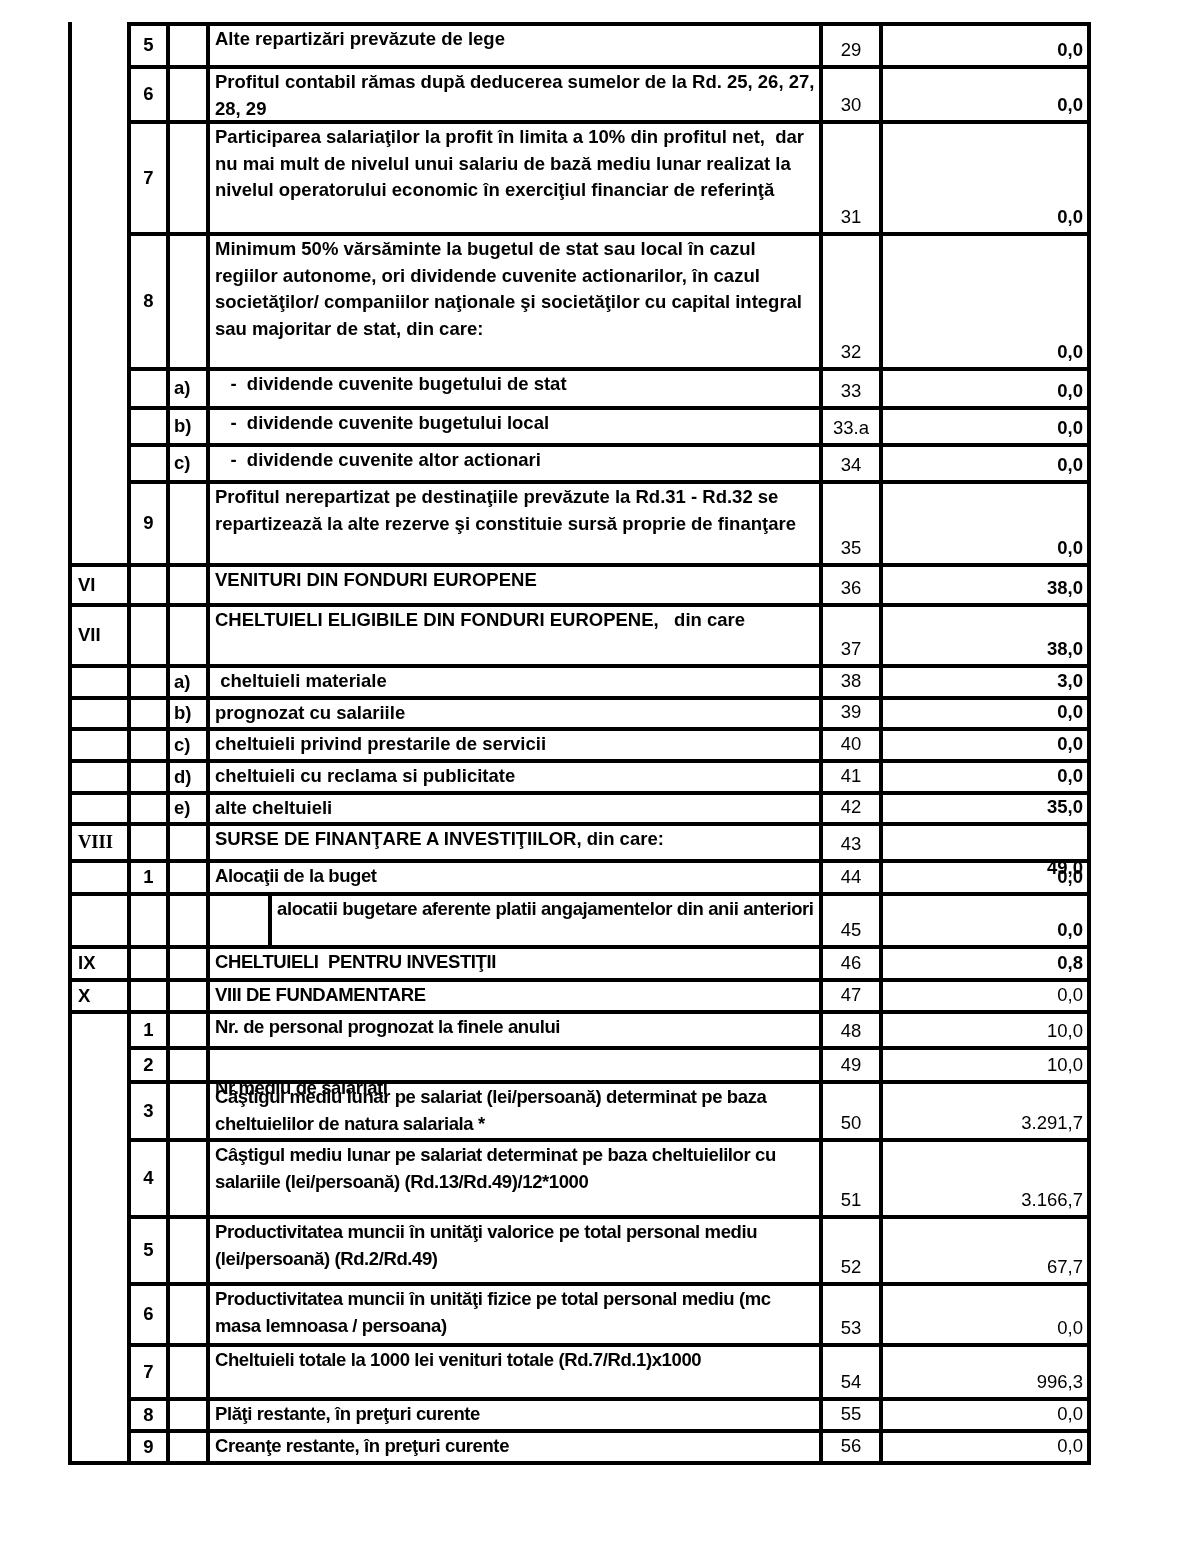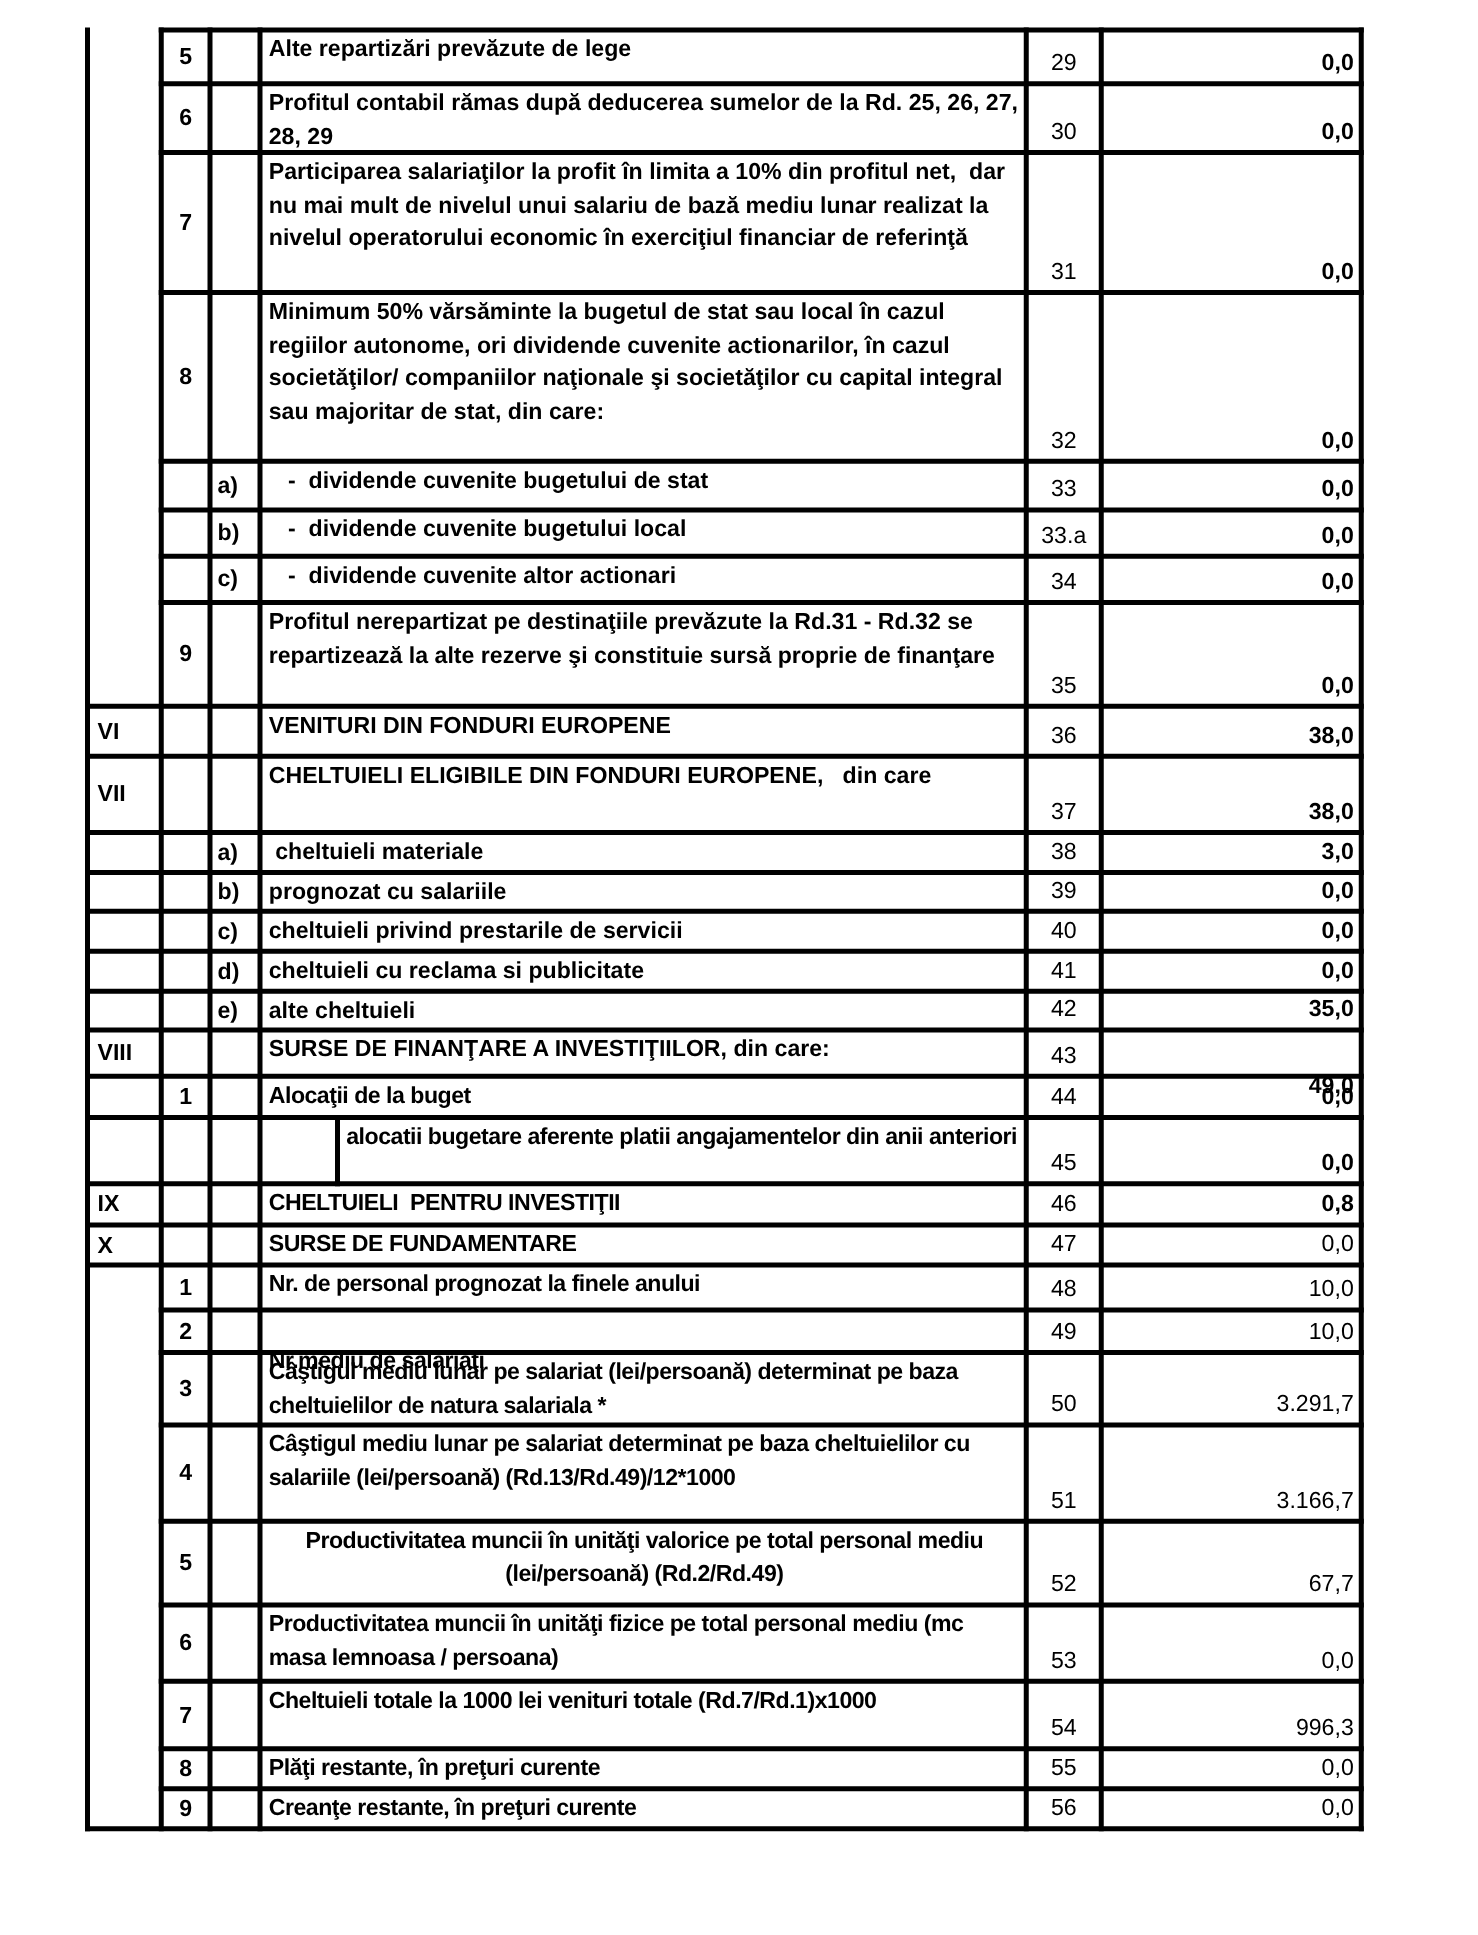--- a/index.html
+++ b/index.html
@@ -123,21 +123,21 @@
       <div class="cell rd" style="left: 823px; top: 763px; width: 56px; height: 28px;">41</div>
       <div class="cell val bold" style="left: 883px; top: 763px; width: 204px; height: 28px;">0,0</div>
       <div class="" style="position: absolute; left: 68px; top: 791px; width: 1019px; height: 31px;"></div>
       <div class="cell roman" style="left: 72px; top: 795px; width: 55px; height: 27px;"></div>
       <div class="cell num" style="left: 131px; top: 795px; width: 35px; height: 27px;"></div>
       <div class="cell letter" style="left: 170px; top: 795px; width: 36px; height: 27px;">e)</div>
       <div class="cell desc" style="left: 210px; top: 795px; width: 609px; height: 27px; white-space: pre-wrap;">alte cheltuieli</div>
       <div class="cell rd" style="left: 823px; top: 795px; width: 56px; height: 27px;">42</div>
       <div class="cell val bold" style="left: 883px; top: 795px; width: 204px; height: 27px;">35,0</div>
       <div class="" style="position: absolute; left: 68px; top: 822px; width: 1019px; height: 37px;"></div>
-      <div class="cell roman" style="left: 72px; top: 826px; width: 50px; height: 33px;">VIII</div>
+      <div class="cell roman" style="left: 72px; top: 826px; width: 50px; height: 33px; font-family: Liberation Serif, serif;">VIII</div>
       <div class="cell num" style="left: 131px; top: 826px; width: 35px; height: 33px;"></div>
       <div class="cell letter" style="left: 170px; top: 826px; width: 36px; height: 33px;"></div>
       <div class="cell desc" style="left: 210px; top: 826px; width: 609px; height: 33px; white-space: pre-wrap;">SURSE DE FINANŢARE A INVESTIŢIILOR, din care:</div>
       <div class="cell rd" style="left: 823px; top: 826px; width: 56px; height: 33px;">43</div>
       <div class="cell val bold" style="left: 883px; top: 826px; width: 204px; height: 33px; margin-top: 24px;">49,0</div>
       <div class="" style="position: absolute; left: 68px; top: 859px; width: 1019px; height: 33px;"></div>
       <div class="cell roman" style="left: 72px; top: 863px; width: 55px; height: 29px;"></div>
       <div class="cell num" style="left: 131px; top: 863px; width: 35px; height: 29px;">1</div>
       <div class="cell letter" style="left: 170px; top: 863px; width: 36px; height: 29px;"></div>
       <div class="cell desc narrow" style="left: 210px; top: 863px; width: 609px; height: 29px; white-space: pre-wrap;">Alocaţii de la buget</div>
@@ -155,21 +155,21 @@
       <div class="cell roman" style="left: 72px; top: 949px; width: 55px; height: 29px;">IX</div>
       <div class="cell num" style="left: 131px; top: 949px; width: 35px; height: 29px;"></div>
       <div class="cell letter" style="left: 170px; top: 949px; width: 36px; height: 29px;"></div>
       <div class="cell desc narrow" style="left: 210px; top: 949px; width: 609px; height: 29px; white-space: pre-wrap;">CHELTUIELI  PENTRU INVESTIŢII</div>
       <div class="cell rd" style="left: 823px; top: 949px; width: 56px; height: 29px;">46</div>
       <div class="cell val bold" style="left: 883px; top: 949px; width: 204px; height: 29px;">0,8</div>
       <div class="" style="position: absolute; left: 68px; top: 978px; width: 1019px; height: 32px;"></div>
       <div class="cell roman" style="left: 72px; top: 982px; width: 55px; height: 28px;">X</div>
       <div class="cell num" style="left: 131px; top: 982px; width: 35px; height: 28px;"></div>
       <div class="cell letter" style="left: 170px; top: 982px; width: 36px; height: 28px;"></div>
-      <div class="cell desc narrow" style="left: 210px; top: 982px; width: 609px; height: 28px; white-space: pre-wrap;">SURSE DE FUNDAMENTARE</div>
+      <div class="cell desc narrow" style="left: 210px; top: 982px; width: 609px; height: 28px; white-space: pre-wrap;">VIII DE FUNDAMENTARE</div>
       <div class="cell rd" style="left: 823px; top: 982px; width: 56px; height: 28px;">47</div>
       <div class="cell val plain" style="left: 883px; top: 982px; width: 204px; height: 28px;">0,0</div>
       <div class="" style="position: absolute; left: 68px; top: 1010px; width: 1019px; height: 36px;"></div>
       <div class="cell roman" style="left: 72px; top: 1014px; width: 55px; height: 32px;"></div>
       <div class="cell num" style="left: 131px; top: 1014px; width: 35px; height: 32px;">1</div>
       <div class="cell letter" style="left: 170px; top: 1014px; width: 36px; height: 32px;"></div>
       <div class="cell desc narrow" style="left: 210px; top: 1014px; width: 609px; height: 32px; white-space: pre-wrap;">Nr. de personal prognozat la finele anului</div>
       <div class="cell rd" style="left: 823px; top: 1014px; width: 56px; height: 32px;">48</div>
       <div class="cell val plain" style="left: 883px; top: 1014px; width: 204px; height: 32px;">10,0</div>
       <div class="" style="position: absolute; left: 68px; top: 1046px; width: 1019px; height: 34px;"></div>
@@ -190,21 +190,21 @@
       <div class="cell roman" style="left: 72px; top: 1142px; width: 55px; height: 73px;"></div>
       <div class="cell num" style="left: 131px; top: 1142px; width: 35px; height: 73px;">4</div>
       <div class="cell letter" style="left: 170px; top: 1142px; width: 36px; height: 73px;"></div>
       <div class="cell desc narrow" style="left: 210px; top: 1142px; width: 609px; height: 73px; white-space: pre-wrap;">Câştigul mediu lunar pe salariat determinat pe baza cheltuielilor cu salariile (lei/persoană) (Rd.13/Rd.49)/12*1000</div>
       <div class="cell rd" style="left: 823px; top: 1142px; width: 56px; height: 73px;">51</div>
       <div class="cell val plain" style="left: 883px; top: 1142px; width: 204px; height: 73px;">3.166,7</div>
       <div class="" style="position: absolute; left: 68px; top: 1215px; width: 1019px; height: 67px;"></div>
       <div class="cell roman" style="left: 72px; top: 1219px; width: 55px; height: 63px;"></div>
       <div class="cell num" style="left: 131px; top: 1219px; width: 35px; height: 63px;">5</div>
       <div class="cell letter" style="left: 170px; top: 1219px; width: 36px; height: 63px;"></div>
-      <div class="cell desc narrow" style="left: 210px; top: 1219px; width: 609px; height: 81px; white-space: pre-wrap; text-align: center;">Productivitatea muncii în unităţi valorice pe total personal mediu  (lei/persoană) (Rd.2/Rd.49)</div>
+      <div class="cell desc narrow" style="left: 210px; top: 1219px; width: 609px; height: 81px; white-space: pre-wrap;">Productivitatea muncii în unităţi valorice pe total personal mediu  (lei/persoană) (Rd.2/Rd.49)</div>
       <div class="cell rd" style="left: 823px; top: 1219px; width: 56px; height: 63px;">52</div>
       <div class="cell val plain" style="left: 883px; top: 1219px; width: 204px; height: 63px;">67,7</div>
       <div class="" style="position: absolute; left: 68px; top: 1282px; width: 1019px; height: 61px;"></div>
       <div class="cell roman" style="left: 72px; top: 1286px; width: 55px; height: 57px;"></div>
       <div class="cell num" style="left: 131px; top: 1286px; width: 35px; height: 57px;">6</div>
       <div class="cell letter" style="left: 170px; top: 1286px; width: 36px; height: 57px;"></div>
       <div class="cell desc narrow" style="left: 210px; top: 1286px; width: 609px; height: 57px; white-space: pre-wrap;">Productivitatea muncii în unităţi fizice pe total personal mediu (mc masa lemnoasa / persoana)</div>
       <div class="cell rd" style="left: 823px; top: 1286px; width: 56px; height: 57px;">53</div>
       <div class="cell val plain" style="left: 883px; top: 1286px; width: 204px; height: 57px;">0,0</div>
       <div class="" style="position: absolute; left: 68px; top: 1343px; width: 1019px; height: 54px;"></div>

